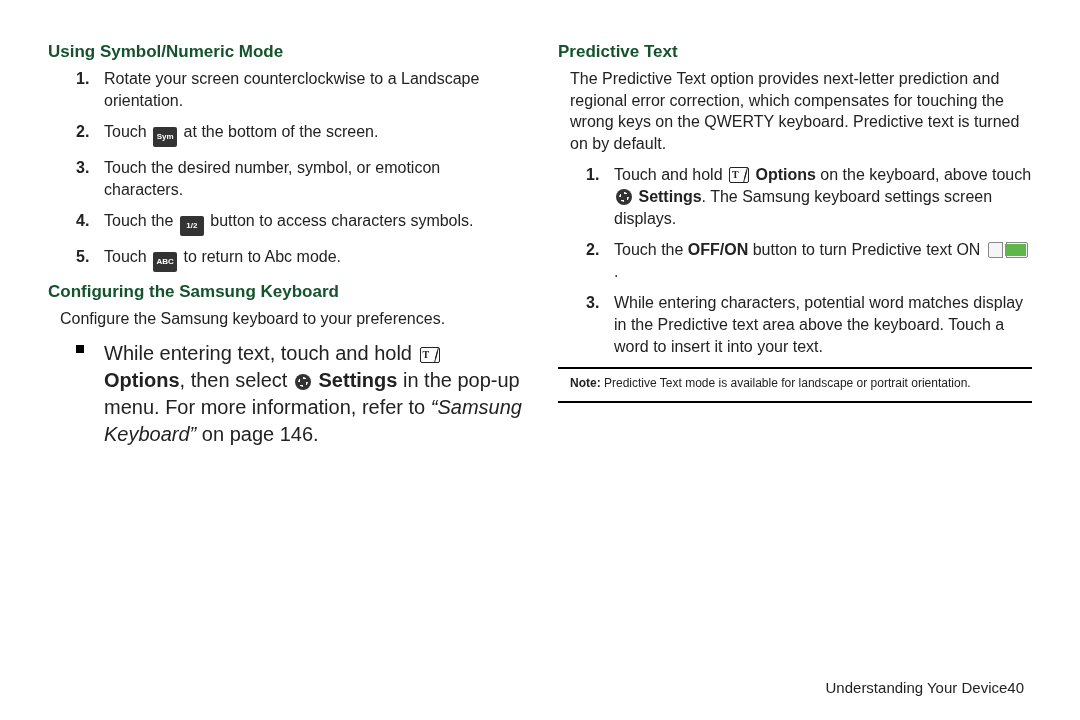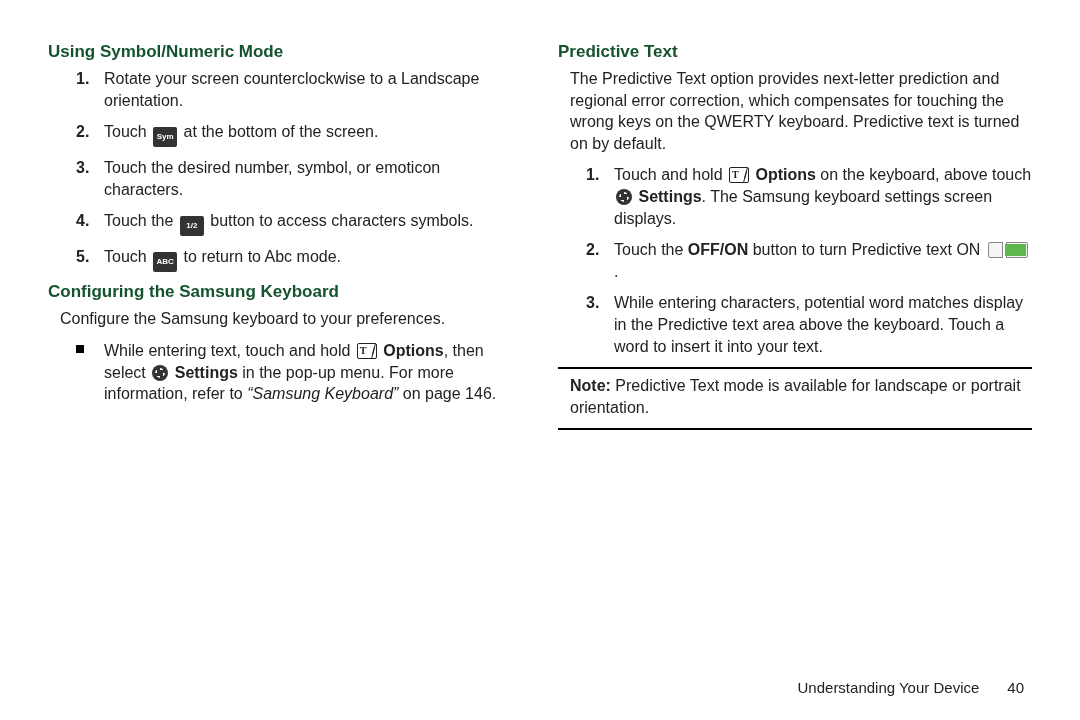--- a/index.html
+++ b/index.html
@@ -17,21 +17,21 @@
     font-weight: 900;
     font-size: 17px;
     letter-spacing: 0px;
     margin: 4px 0 6px 0;
   }
   .intro { font-size: 16px; line-height: 1.35; margin-bottom: 10px; padding-left: 12px; text-indent: 0; }
   ol.steps { list-style: none; counter-reset: step; padding-left: 34px; }
   ol.steps > li { counter-increment: step; position: relative; font-size: 16px; line-height: 1.35; margin-bottom: 10px; padding-left: 22px; }
   ol.steps > li::before { content: counter(step) "."; position: absolute; left: -6px; font-weight: 700; }
   .bulleted { list-style: none; padding-left: 34px; }
-  .bulleted > li { position: relative; font-size: 16px; line-height: 1.35; margin-bottom: 10px; padding-left: 22px; }
+  .bulleted > li { position: relative; font-size: 20px; line-height: 1.35; margin-bottom: 10px; padding-left: 22px; }
   .blksq { position:absolute; left:-6px; top:5px; width:8px; height:8px; background:#000; }
   .keyicon {
     display: inline-flex; align-items: center; justify-content: center;
     min-width: 24px; height: 20px; padding: 0 3px; margin: 0 2px;
     background: #333; color: #fff; border-radius: 2px;
     font-size: 8px; font-weight: 700; line-height: 1; vertical-align: -2px;
     font-family: Arial, sans-serif;
   }
   .gearicon {
     display:inline-block; width:16px; height:16px; background:#333; border-radius:50%;
@@ -57,24 +57,24 @@
   }
   .switch::after{
     content:""; position:absolute; right:1px; top:1px; bottom:1px; width:55%;
     background:#5fb64a;
   }
   .switch::before{
     content:""; position:absolute; right:calc(55% - 1px); top:-1px; bottom:-1px; width:3px;
     background:#fff; border-left:1px solid #888; border-right:1px solid #888;
   }
   .rule { border:none; border-top:2px solid #000; margin:10px 0 6px 0; }
-  .note { font-size:16px; line-height:1.35; padding-left:12px; margin-bottom:6px;}
+  .note { font-size:12px; line-height:1.35; padding-left:12px; margin-bottom:6px;}
   .footer {
     position:absolute; bottom:24px; right:56px; font-size:15px; color:#222;
-    display:flex; gap:28px; align-items:baseline;
+    display:flex; align-items:baseline;
   }
   .italic { font-style: italic; }
   strong { font-weight:700; }
 </style>
 </head>
 <body>
 
 <div class="page">
 
   <div class="col">

